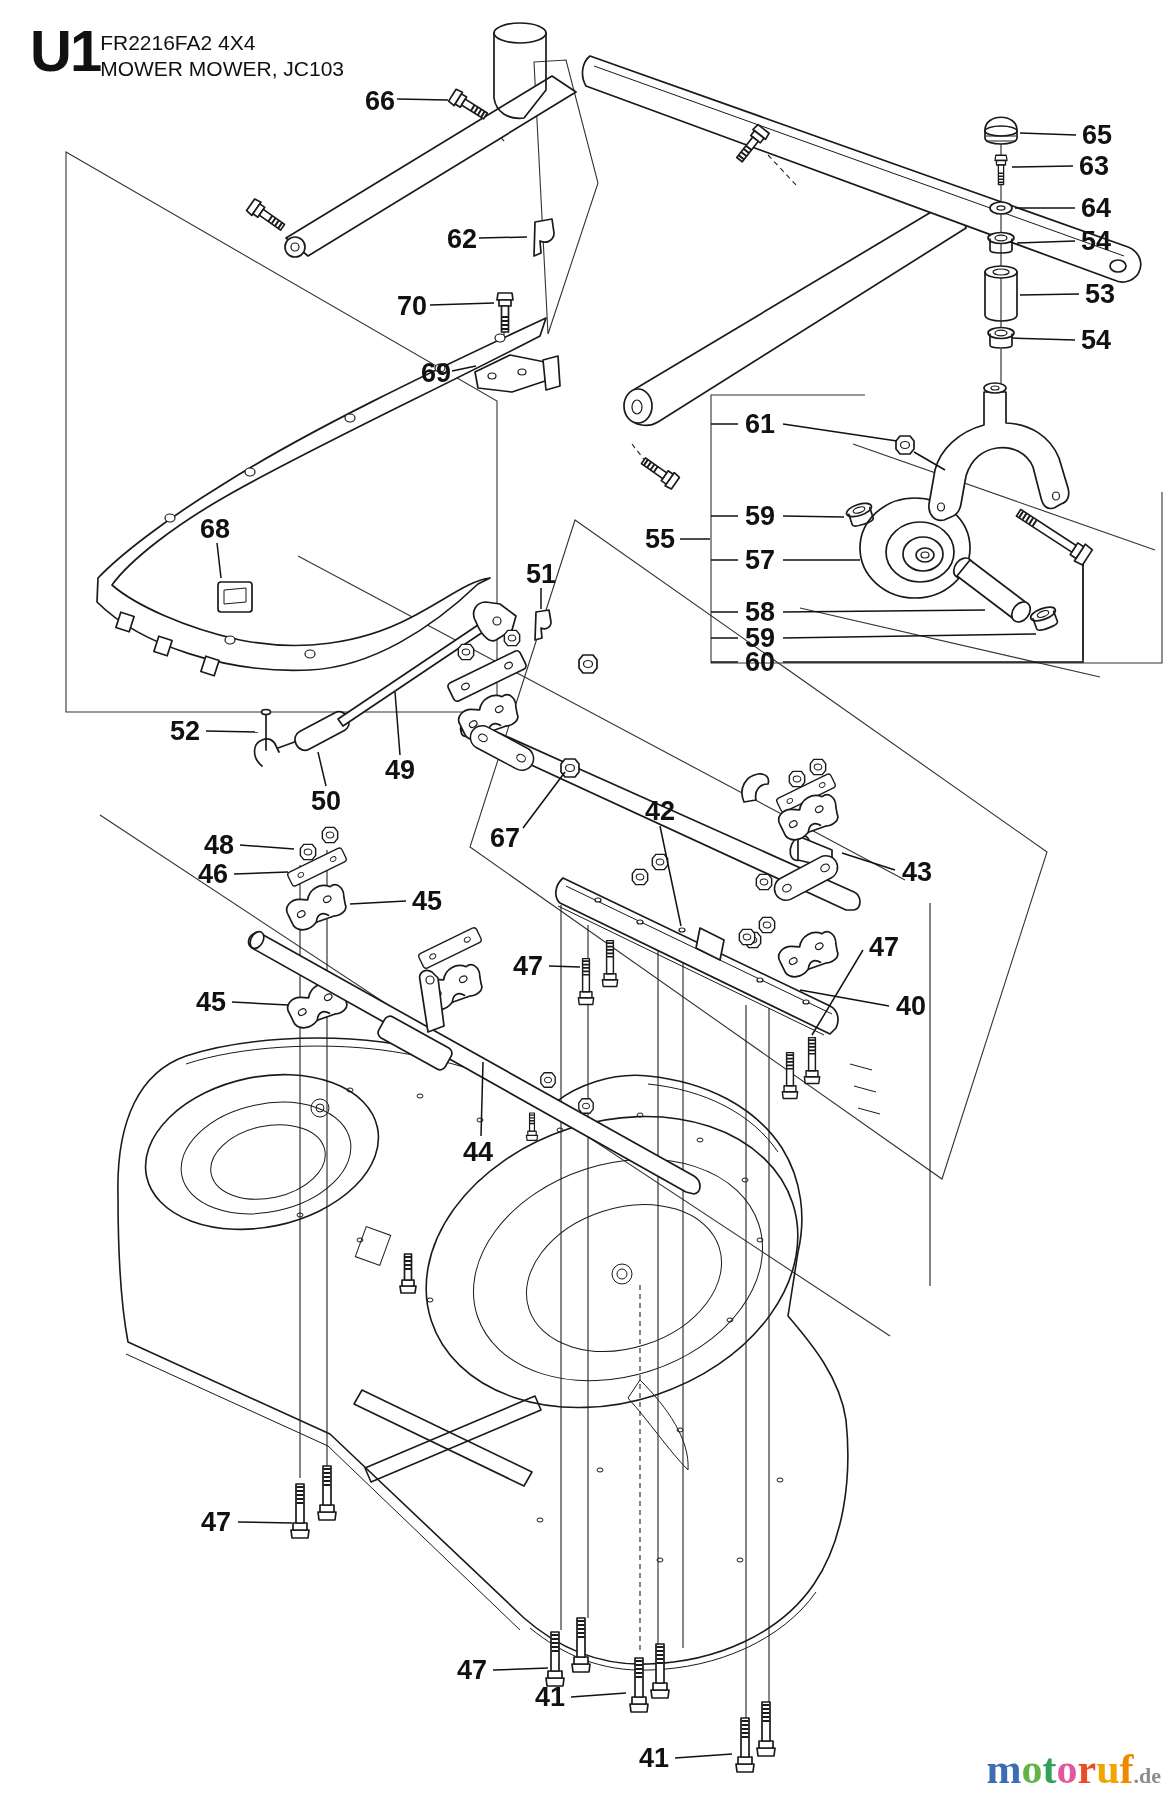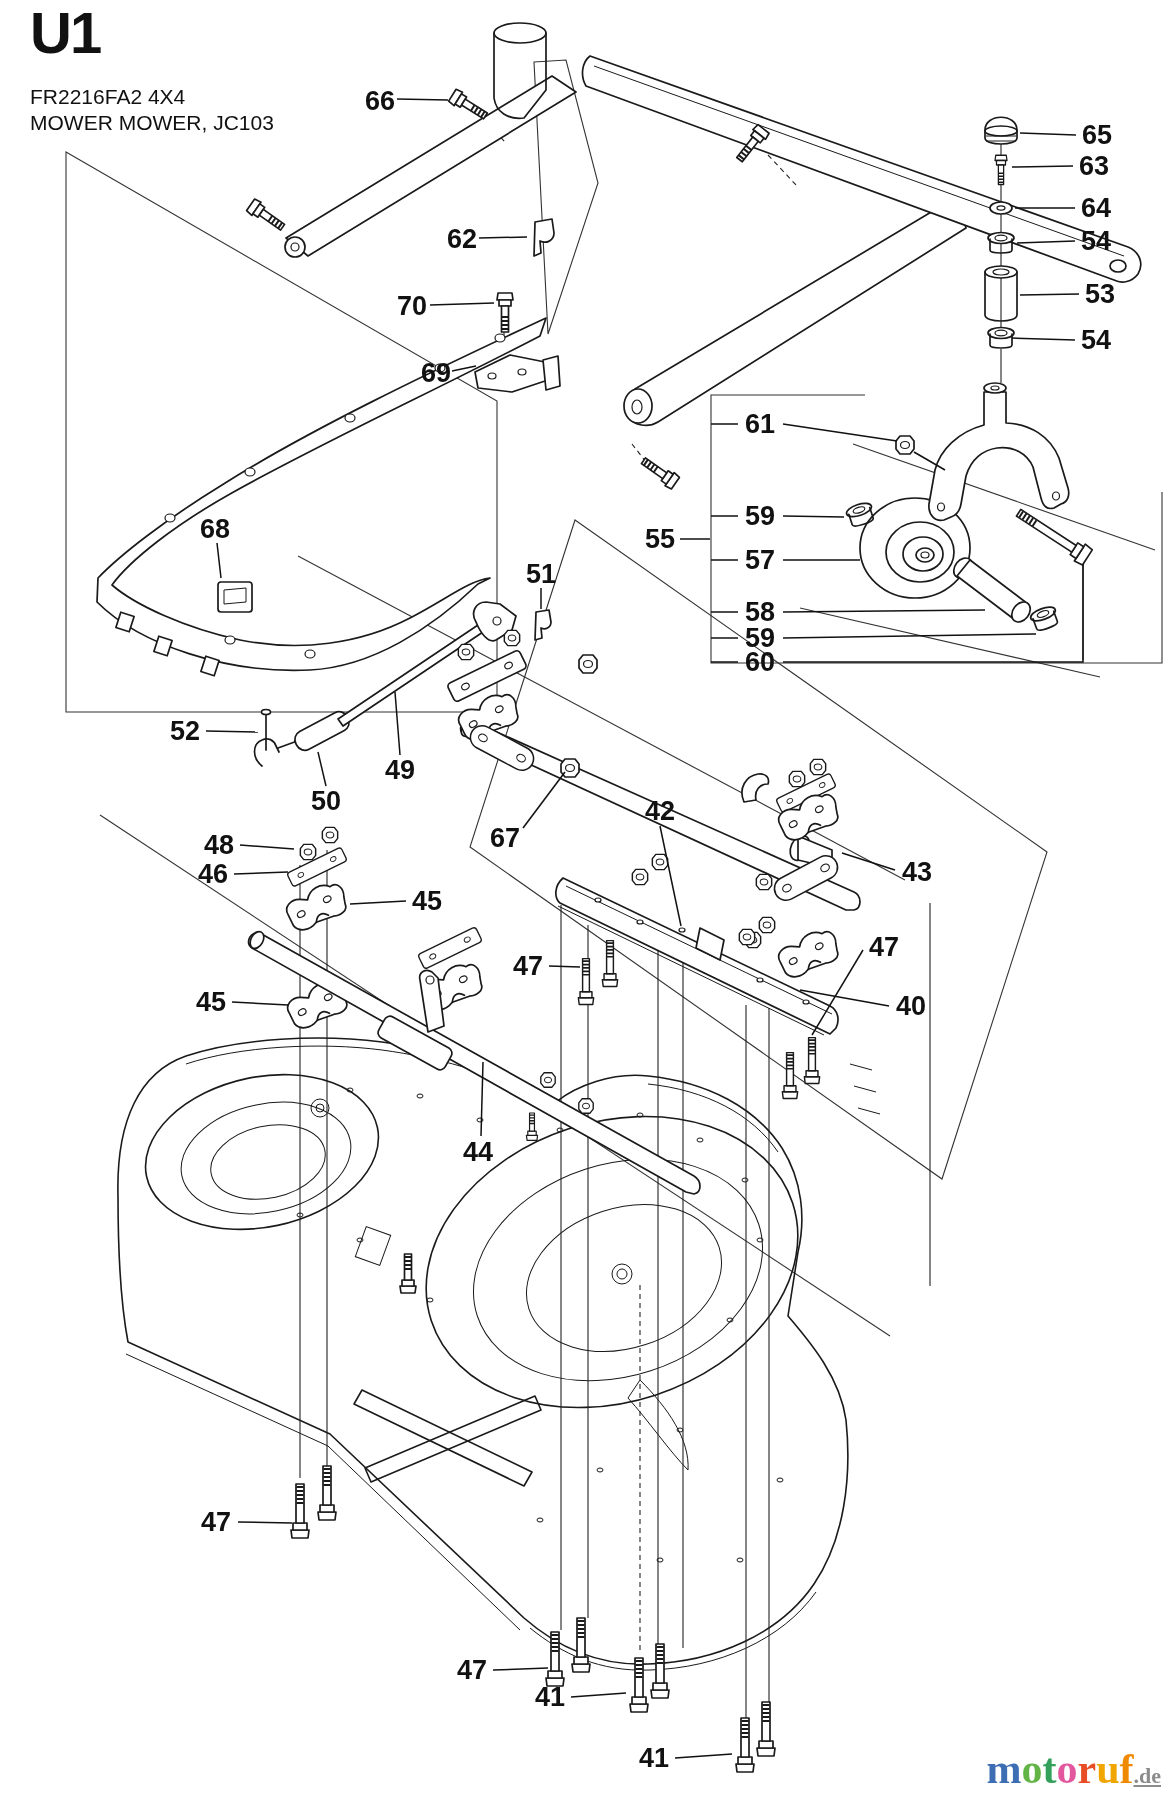--- a/index.html
+++ b/index.html
@@ -1,28 +1,28 @@
 <!DOCTYPE html>
 <html><head>
 <meta charset="utf-8">
 <style>
   html,body{margin:0;padding:0;background:#fff;}
   #page{position:relative;width:1175px;height:1800px;background:#fff;overflow:hidden;
         font-family:"Liberation Sans",sans-serif;}
   #diagram{position:absolute;left:0;top:0;}
   
-  #titleblock{position:absolute;left:30px;top:4px;display:flex;gap:14px;color:#111;flex-direction:column;}
+  #titleblock{position:absolute;left:30px;top:22px;display:flex;color:#111;}
   #title-code{font-weight:bold;font-size:58px;line-height:58px;letter-spacing:-2px;}
   .tlines{padding-top:8px;}
   .tlines div{font-weight:normal;font-size:21px;line-height:26px;letter-spacing:0px;}
   
   #watermark{position:absolute;right:14px;top:1748px;font-family:"Liberation Serif",serif;
              font-weight:bold;font-size:42px;line-height:42px;}
   #watermark span{display:inline-block;}
-  #watermark-suffix{font-size:22px;font-weight:bold;text-decoration:underline;}
+  #watermark-suffix{font-size:22px;font-weight:bold;}
   
   .panel{fill:none;stroke:#333;stroke-width:1.1px;}
   .part{fill:#fff;stroke:#1a1a1a;stroke-width:1.7px;stroke-linejoin:round;stroke-linecap:round;}
   .part-n{fill:none;stroke:#1a1a1a;stroke-width:1.7px;stroke-linejoin:round;stroke-linecap:round;}
   .thin{fill:none;stroke:#1a1a1a;stroke-width:1px;}
   .deck{fill:none;stroke:#1a1a1a;stroke-width:1.6px;stroke-linejoin:round;}
   .deckthin{fill:none;stroke:#1a1a1a;stroke-width:1px;}
   .align{fill:none;stroke:#222;stroke-width:1.1px;}
   .dash{stroke-dasharray:5,4;}
   .thread{fill:none;stroke:#1a1a1a;stroke-width:7px;stroke-dasharray:2,2;}

